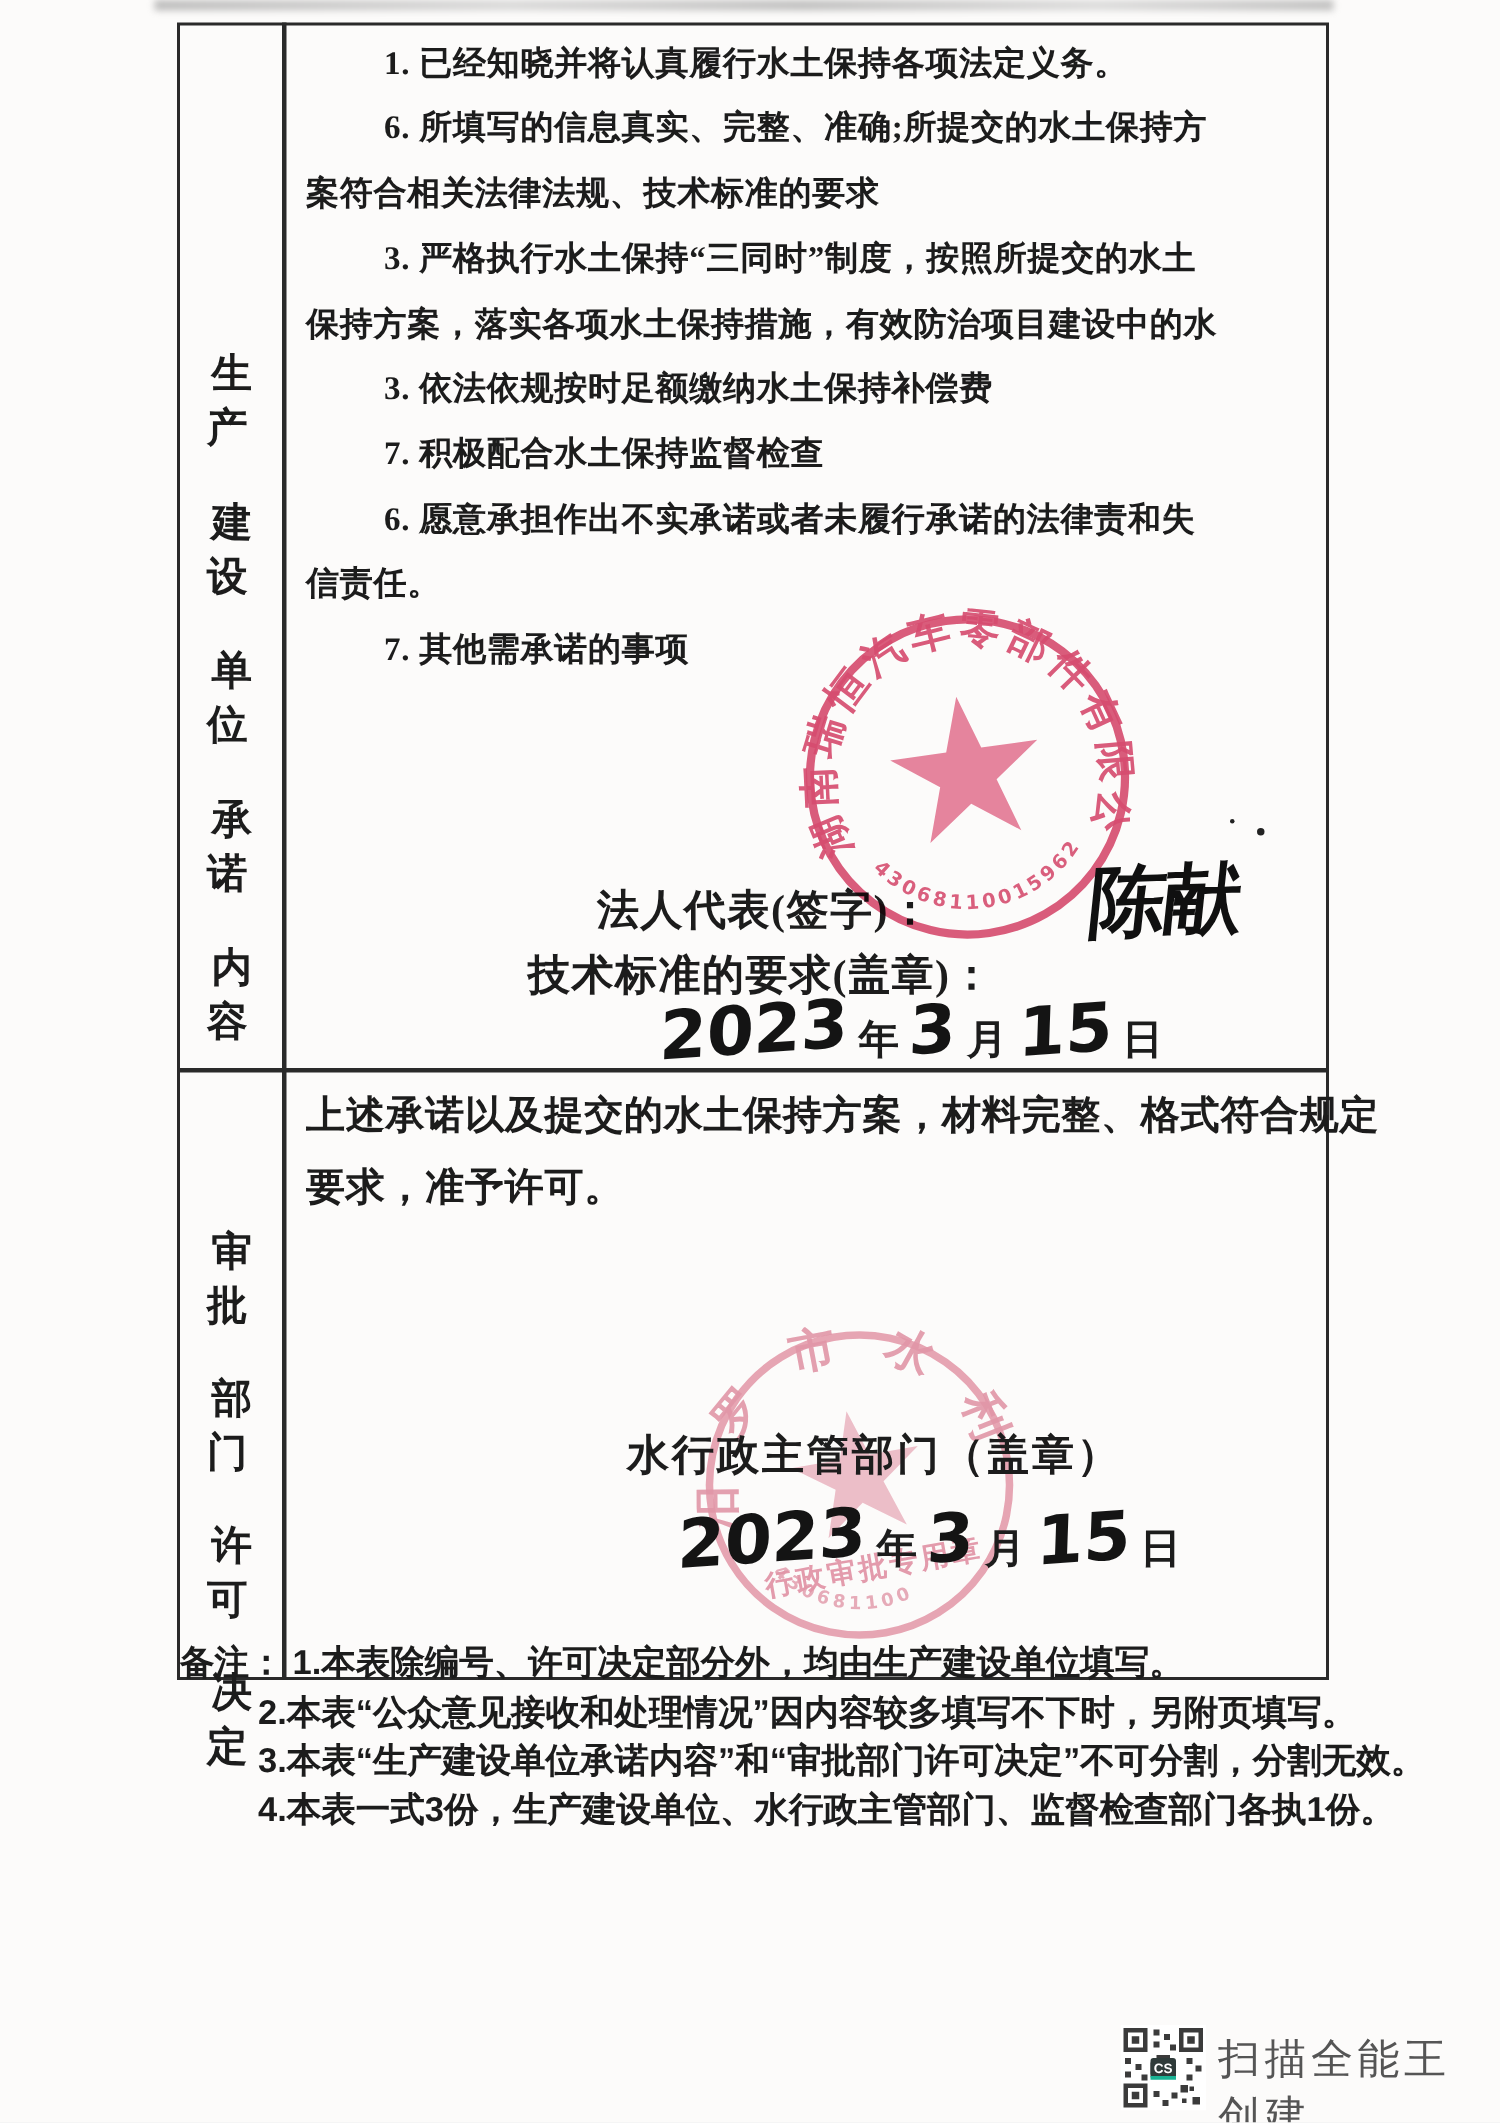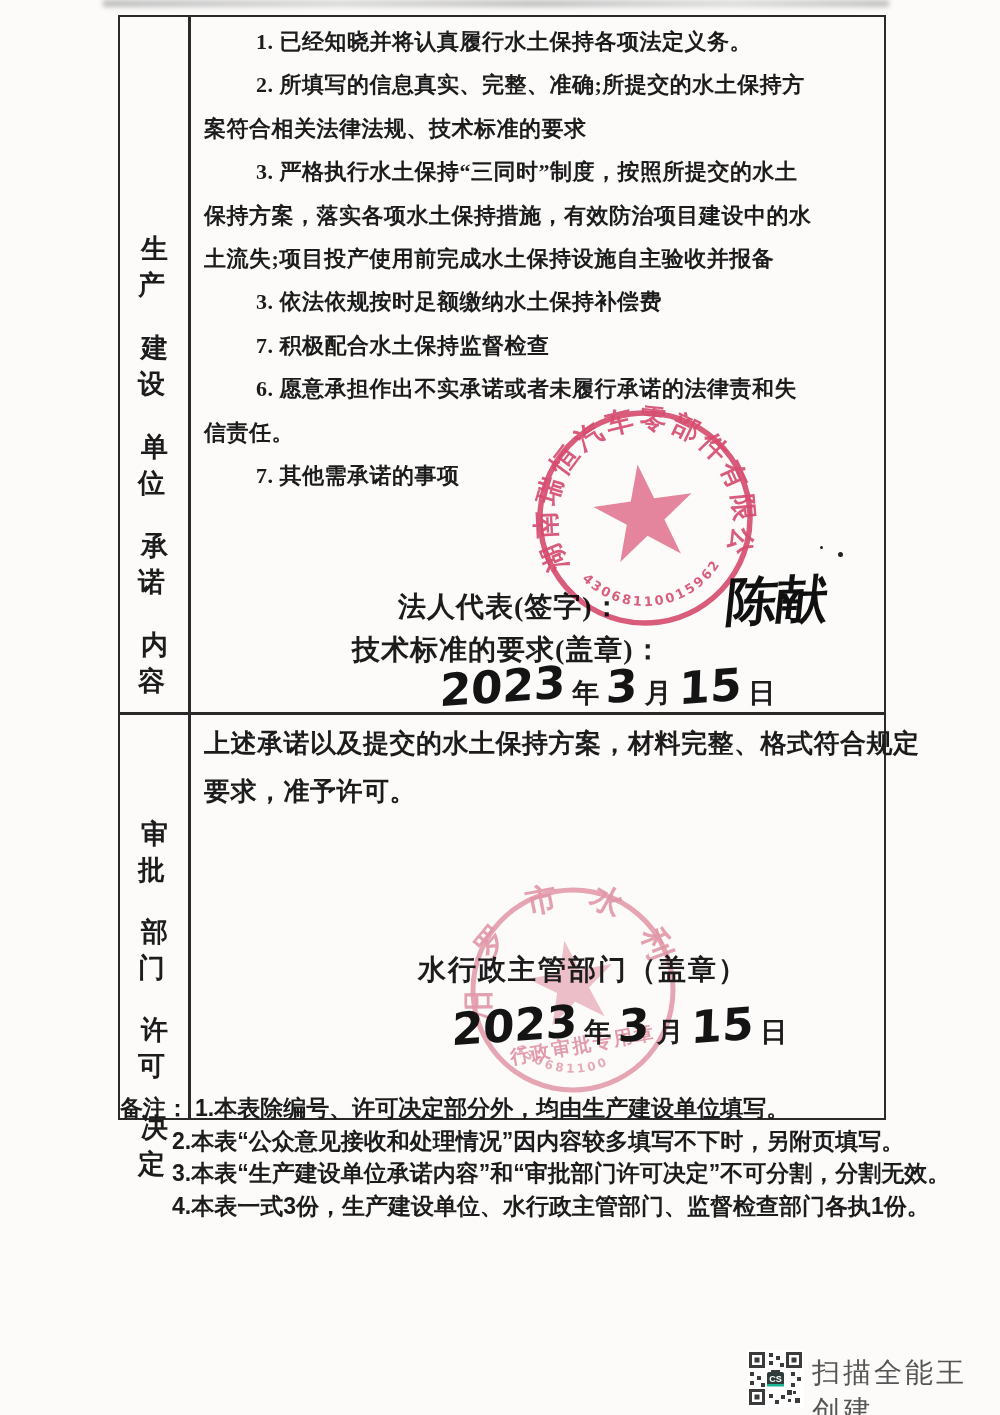--- a/index.html
+++ b/index.html
@@ -82,25 +82,24 @@
 
   <div class="row-label row2-label">
     <span>审批</span>
     <span>部门</span>
     <span>许可</span>
     <span>决定</span>
   </div>
 
   <div class="commit-list">
     <div class="bl ind">1. 已经知晓并将认真履行水土保持各项法定义务。</div>
-    <div class="bl ind">2. 所填写的信息真实、完整、准确;所提交的水土保持方</div>
+    <div class="bl ind">6. 所填写的信息真实、完整、准确;所提交的水土保持方</div>
     <div class="bl">案符合相关法律法规、技术标准的要求</div>
     <div class="bl ind">3. 严格执行水土保持“三同时”制度，按照所提交的水土</div>
     <div class="bl">保持方案，落实各项水土保持措施，有效防治项目建设中的水</div>
-    <div class="bl">土流失;项目投产使用前完成水土保持设施自主验收并报备</div>
     <div class="bl ind">3. 依法依规按时足额缴纳水土保持补偿费</div>
     <div class="bl ind">7. 积极配合水土保持监督检查</div>
     <div class="bl ind">6. 愿意承担作出不实承诺或者未履行承诺的法律责和失</div>
     <div class="bl">信责任。</div>
     <div class="bl ind">7. 其他需承诺的事项</div>
   </div>
 
   <div class="sign-label">法人代表(签字)：</div>
   <div class="seal-label1">技术标准的要求(盖章)：</div>
 

